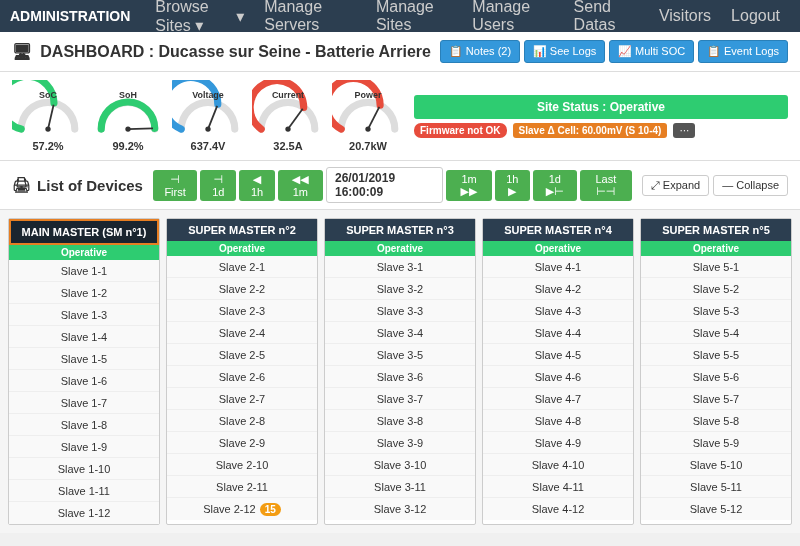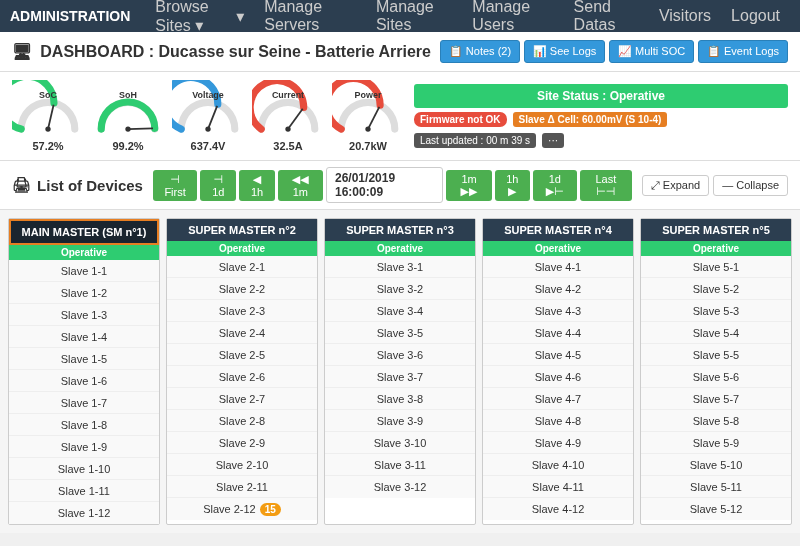--- a/index.html
+++ b/index.html
@@ -340,21 +340,20 @@
           <text x="40" y="20" text-anchor="middle" font-size="10" font-weight="bold" fill="#333">Power</text>
         </svg>
         <div class="gauge-value">20.7kW</div>
       </div>
     </div>
   <div class="status-box">
     <div class="site-status">Site Status : Operative</div>
     <div class="status-info">
       <span class="badge-red">Firmware not OK</span>
       <span class="badge-orange">Slave Δ Cell: 60.00mV (S 10-4)</span>
-      <span class="badge-dark">Last updated : 00 m 39 s</span>
       <button class="btn-dots">···</button>
     </div>
   </div>
 </div>
 
 <div class="devices-header">
   <div class="devices-title">
     <span>🖨</span>
     <span>List of Devices</span>
   </div>
@@ -407,20 +406,21 @@
         <div class="device-row">Slave 2-9</div>
         <div class="device-row">Slave 2-10</div>
         <div class="device-row">Slave 2-11</div>
         <div class="device-row">Slave 2-12<span class="badge-yellow">15</span></div>
       </div>
       <div class="device-column">
         <div class="device-column-header">SUPER MASTER n°3</div>
         <div class="device-status-badge operative">Operative</div>
         <div class="device-row">Slave 3-1</div>
         <div class="device-row">Slave 3-2</div>
+        <div class="device-row">Slave 3-3</div>
         <div class="device-row">Slave 3-4</div>
         <div class="device-row">Slave 3-5</div>
         <div class="device-row">Slave 3-6</div>
         <div class="device-row">Slave 3-7</div>
         <div class="device-row">Slave 3-8</div>
         <div class="device-row">Slave 3-9</div>
         <div class="device-row">Slave 3-10</div>
         <div class="device-row">Slave 3-11</div>
         <div class="device-row">Slave 3-12</div>
       </div>

